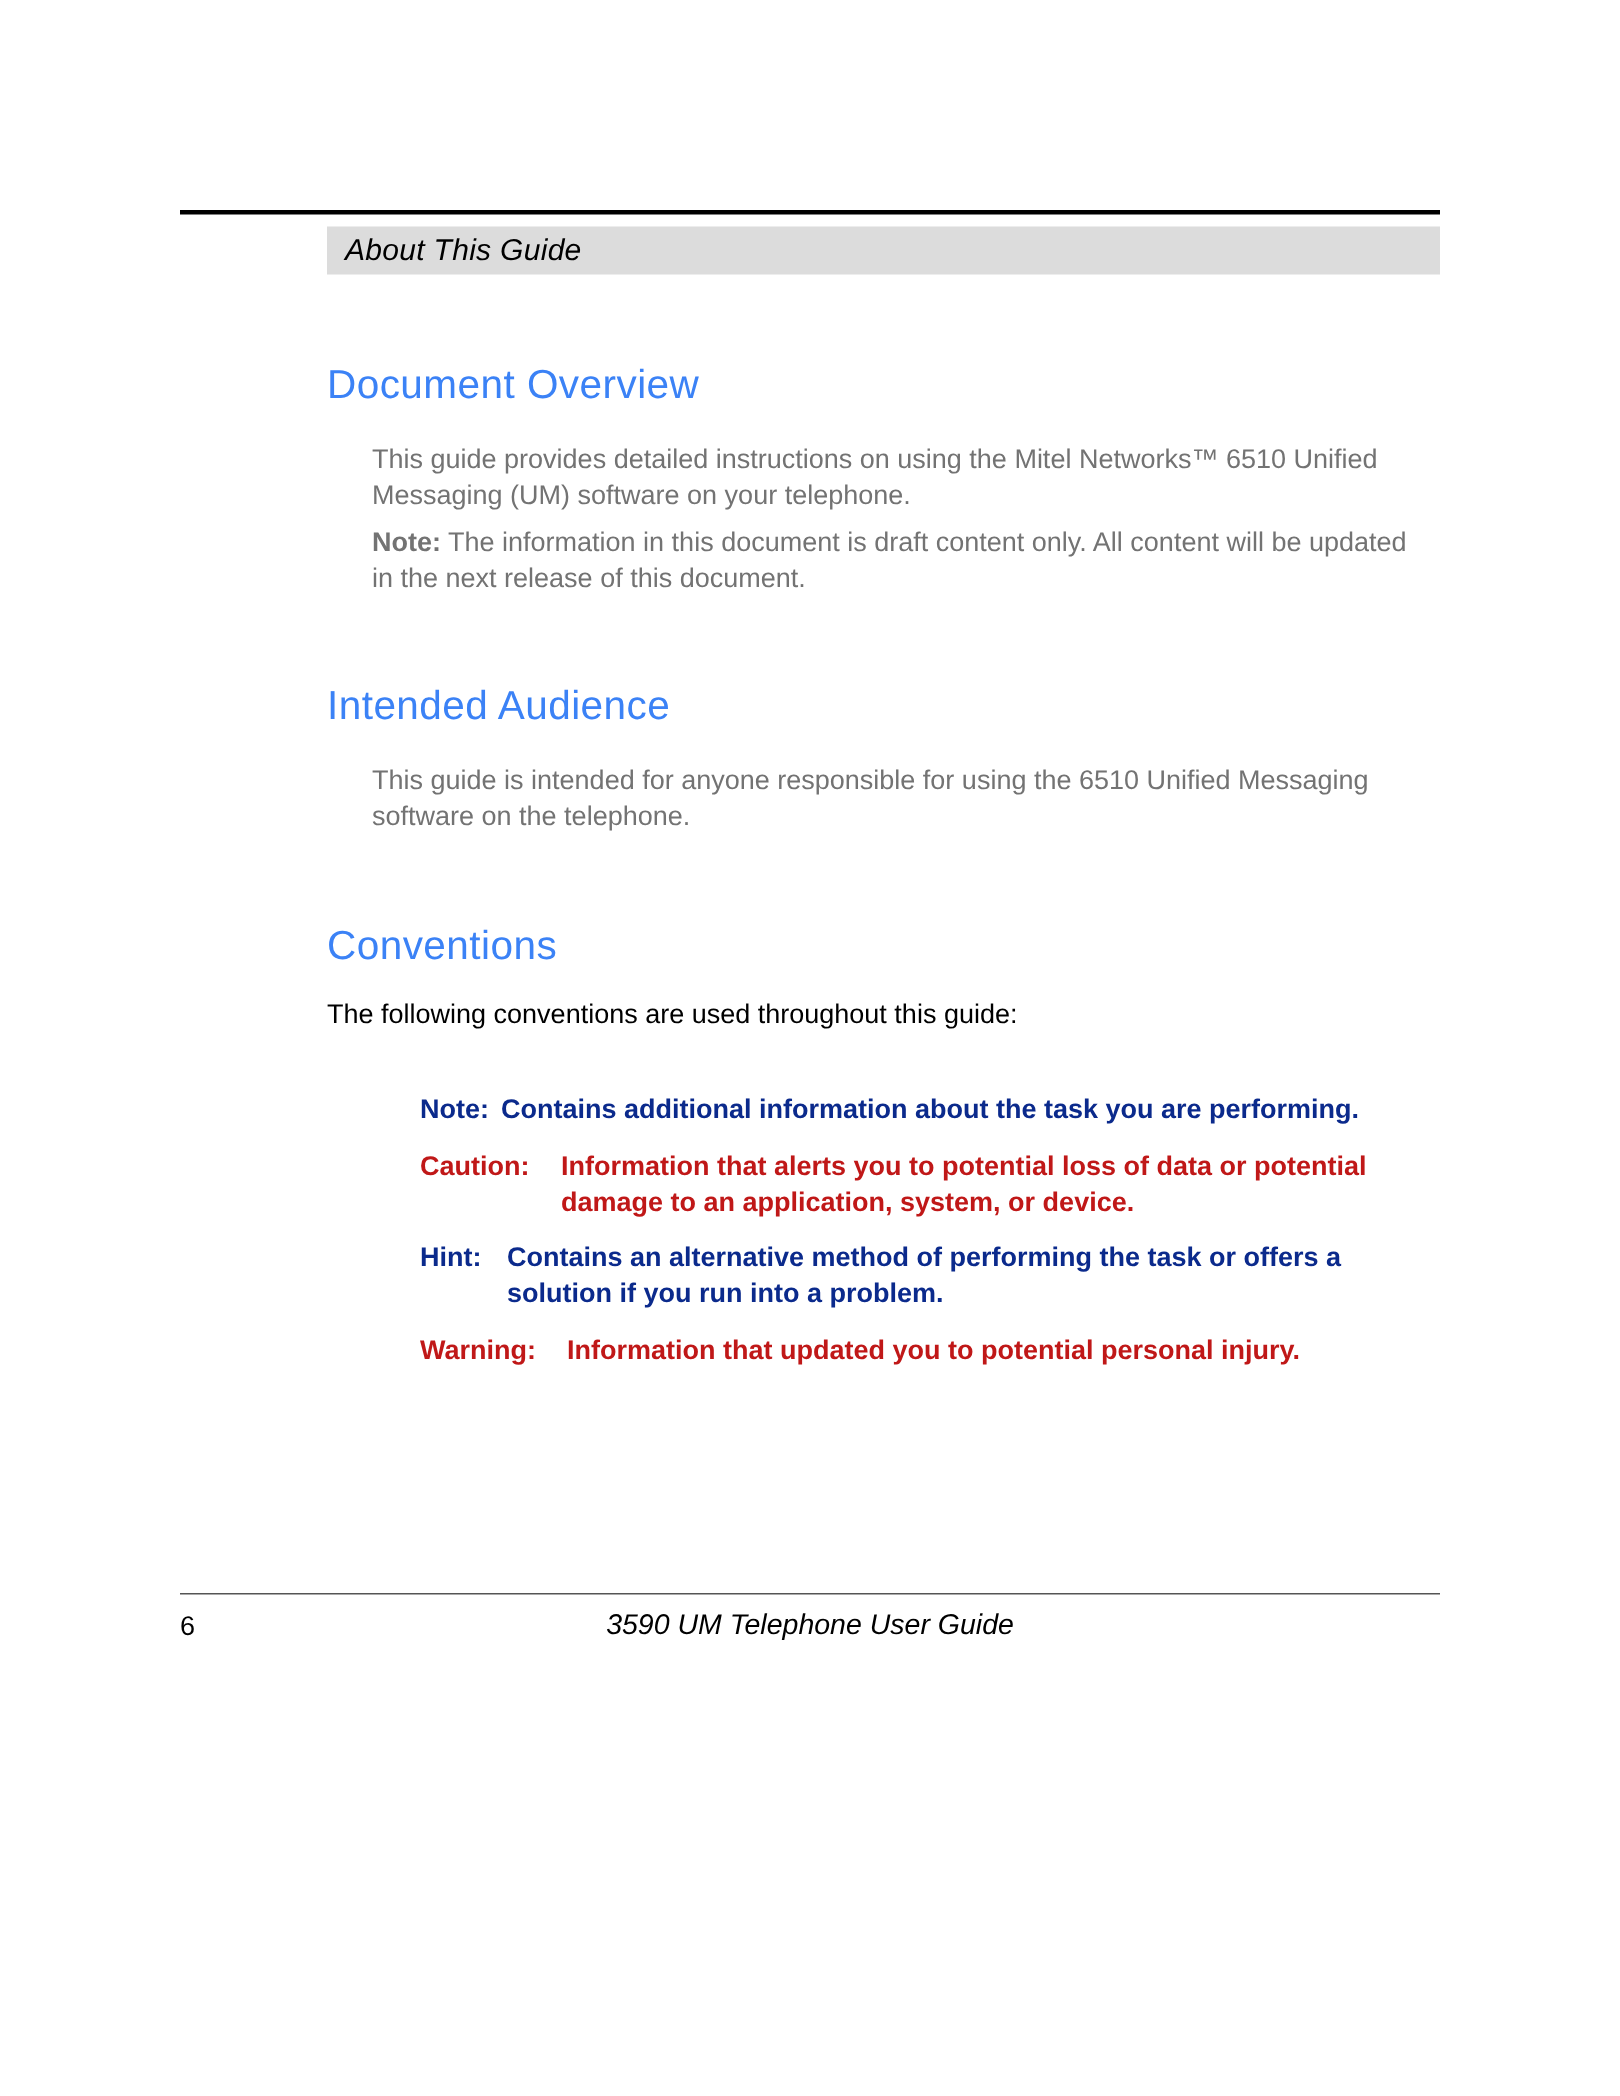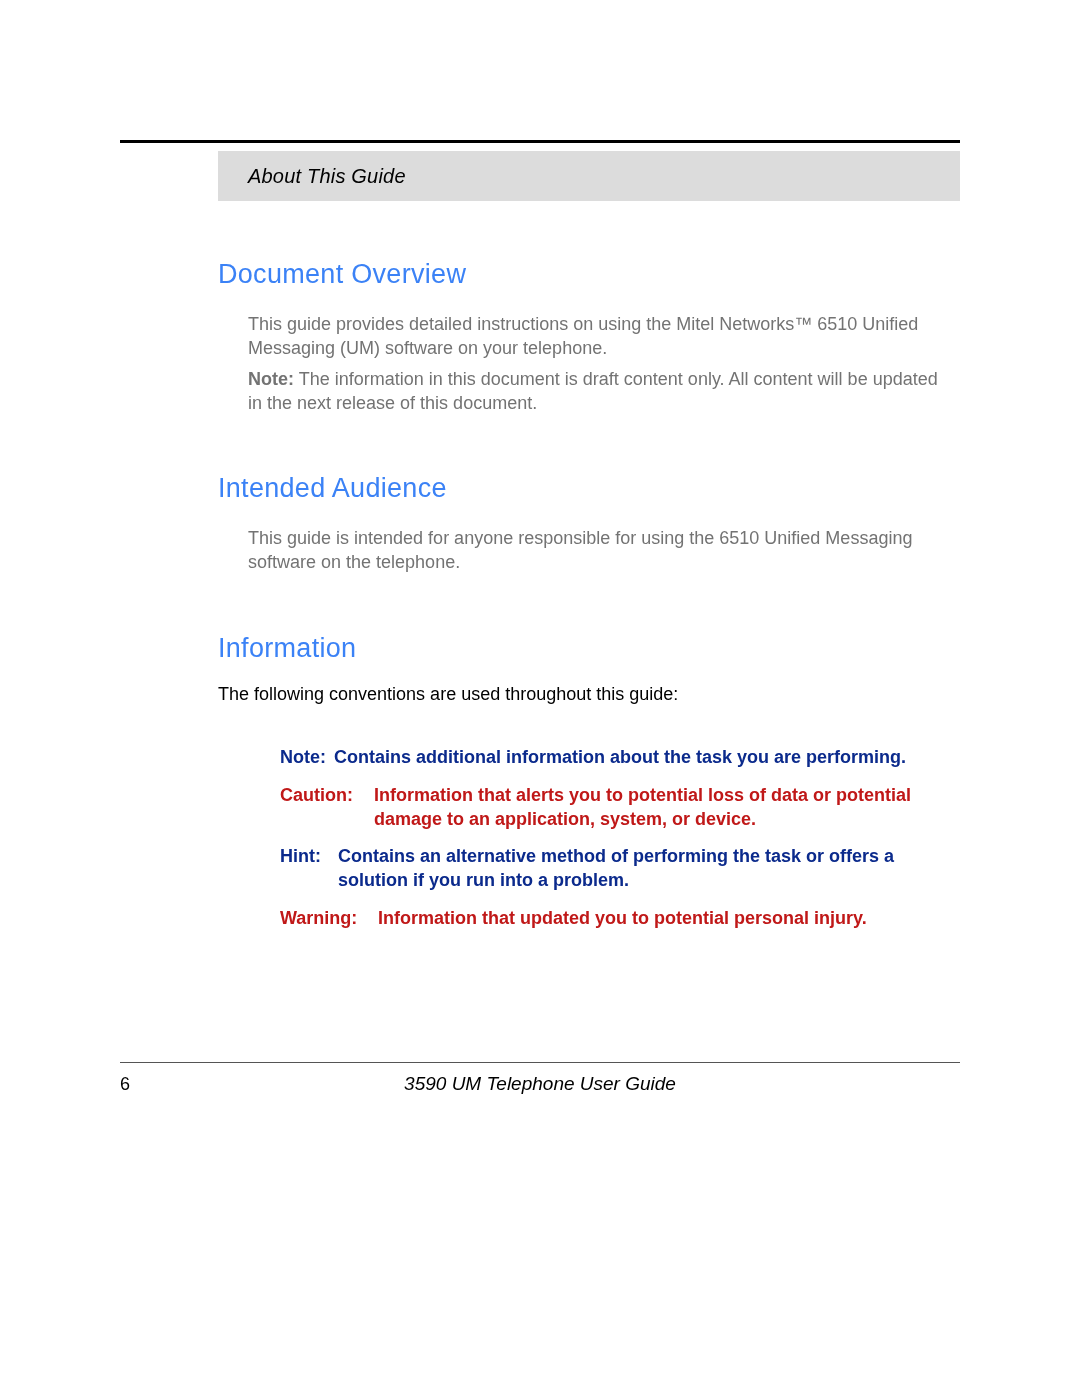--- a/index.html
+++ b/index.html
@@ -17,23 +17,23 @@
       right: 120px;
       top: 140px;
       bottom: 0;
     }
     .top-rule {
       border-top: 3px solid #000;
       margin-bottom: 0;
     }
     .header-band {
       background: #dcdcdc;
-      height: 50px;
+      height: 32px;
       margin-left: 98px;
-      padding-left: 30px;
+      padding-left: 12px;
       display: flex;
       align-items: center;
       margin-top: 8px;
     }
     .header-band span {
       font-style: italic;
       font-size: 20px;
       letter-spacing: 0.2px;
       color: #000;
     }
@@ -127,21 +127,21 @@
       <p class="note-inline">
         <strong>Note:</strong><span> The information in this document is draft content only. All content will be updated in the next release of this document.</span>
       </p>
     </div>
 
     <h1>Intended Audience</h1>
     <div class="body-text">
       <p>This guide is intended for anyone responsible for using the 6510 Unified Messaging software on the telephone.</p>
     </div>
 
-    <h1>Information</h1>
+    <h1>Conventions</h1>
     <div class="conventions-intro">The following conventions are used throughout this guide:</div>
 
     <div class="conv-block">
 
       <div class="conv-item conv-blue">
         <span class="conv-label">Note:</span>
         <span class="conv-text">Contains additional information about the task you are performing.</span>
       </div>
 
       <div class="conv-item conv-red conv-caution">

